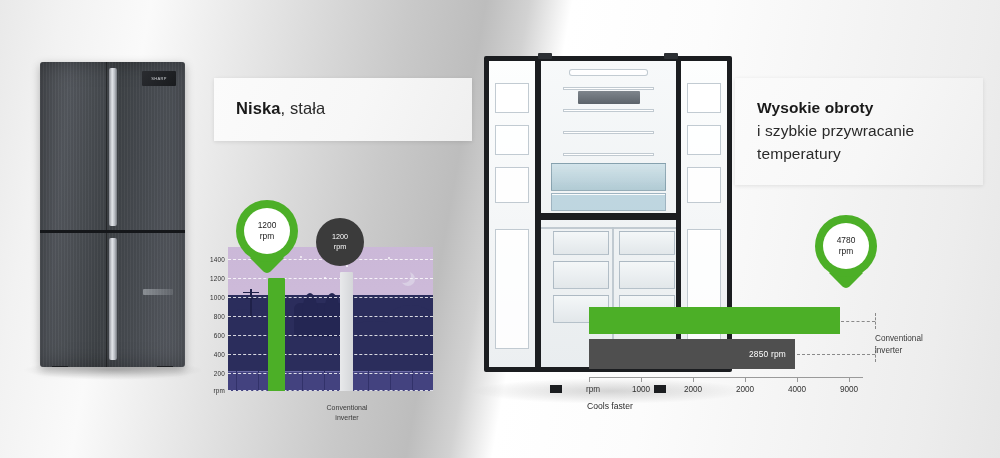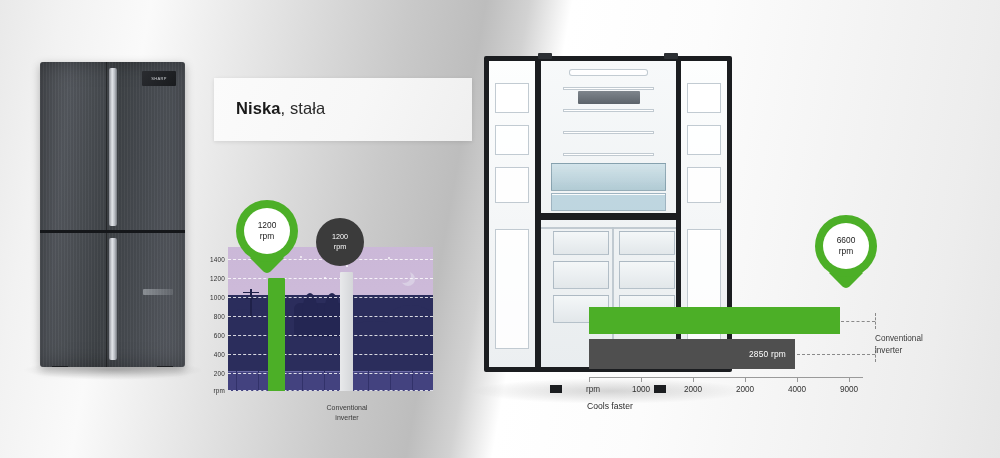--- a/index.html
+++ b/index.html
@@ -373,20 +373,27 @@
       <div class="bin" style="left:6px;top:106px;right:6px;height:36px"></div>
       <div class="bin" style="left:6px;top:168px;right:6px;height:120px"></div>
     </div>
 
     <div class="fo-hinge" style="left:54px;top:-3px"></div>
     <div class="fo-hinge" style="right:54px;top:-3px"></div>
     <div class="fo-foot" style="left:66px"></div>
     <div class="fo-foot" style="right:66px"></div>
   </div>
 
+  <div class="callout right">
+    <div class="line">
+      <b>Wysokie obroty</b>
+    </div>
+    <div class="line">i szybkie przywracanie</div>
+    <div class="line">temperatury</div>
+  </div>
 
   <div class="chart-right">
 
     <div class="cr-bar-green"></div>
 
     <div class="cr-bar-grey">
       <span>2850 rpm</span>
     </div>
 
     <div class="cr-lead" style="left:266px; top:116px; width:34px"></div>
@@ -413,20 +420,20 @@
     <div class="cr-xlabel" style="left:170px">2000</div>
     <div class="cr-xlabel" style="left:222px">4000</div>
     <div class="cr-xlabel" style="left:274px">9000</div>
 
     <div class="cr-sub">Cools faster</div>
 
     <div class="pin cr-pin">
       <div class="tail"></div>
       <div class="bubble">
         <div class="txt">
-          <div>6600</div>
+          <div>4780</div>
           <div>rpm</div>
         </div>
       </div>
     </div>
   </div>
 
 </div>
 
 </body></html>

